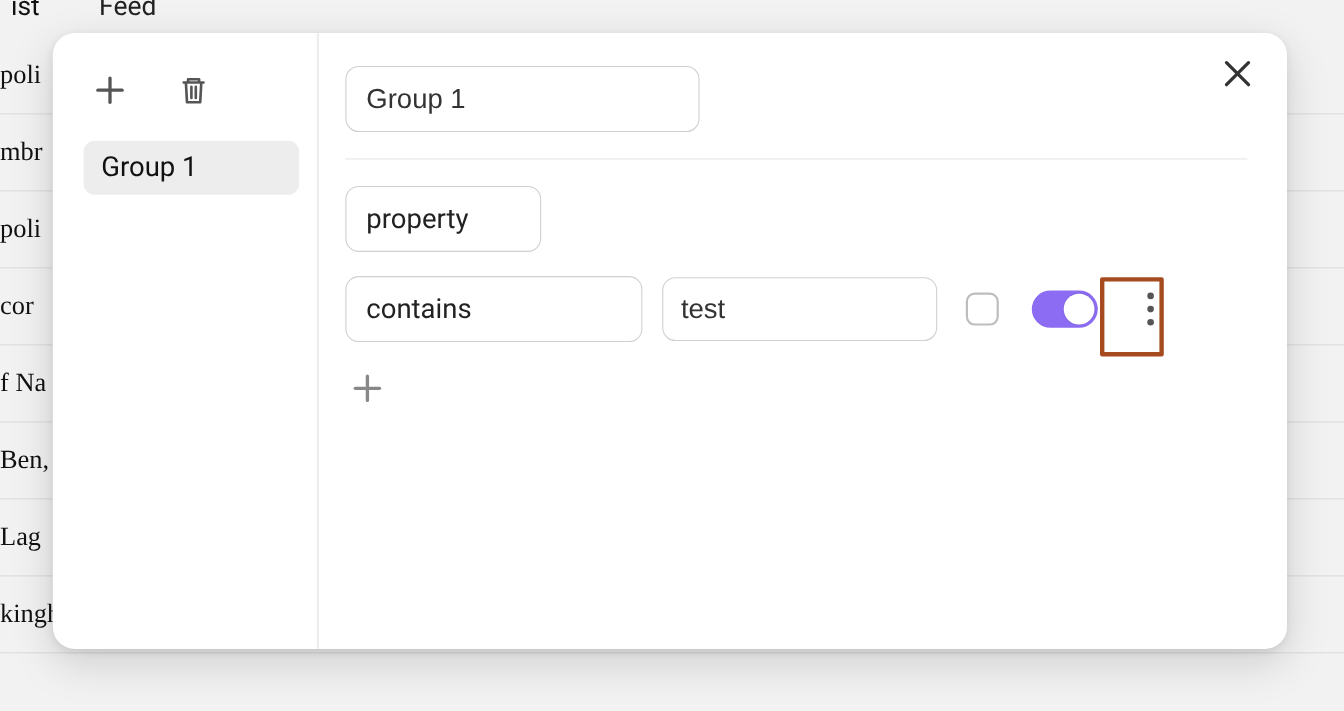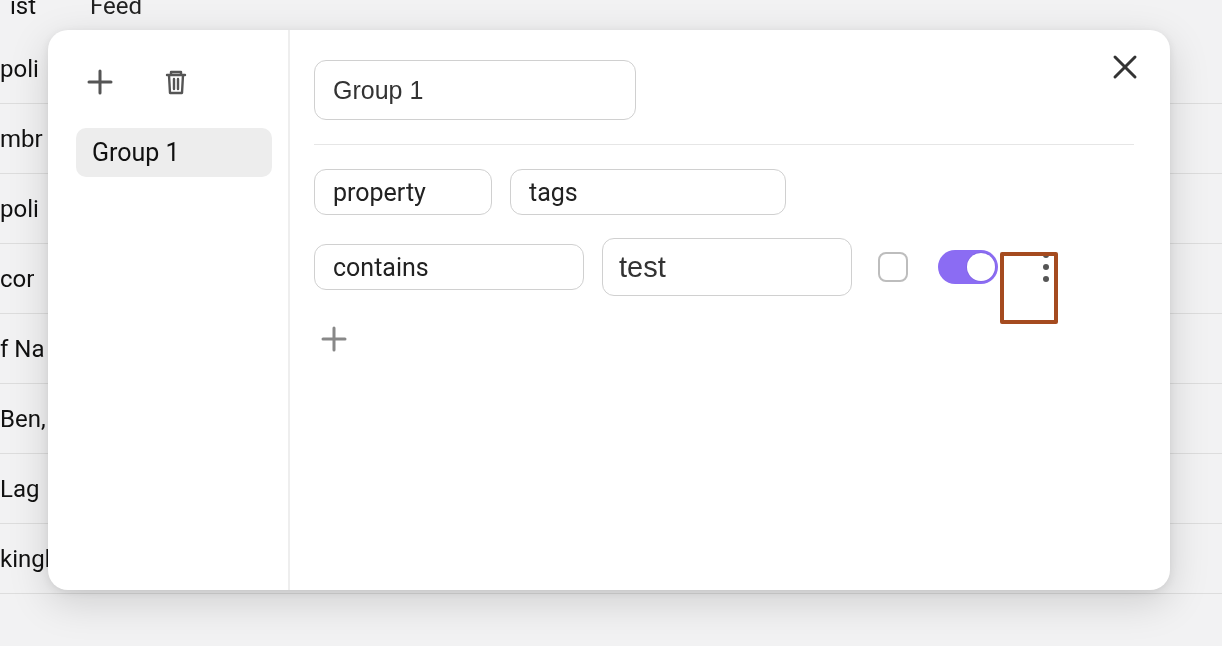--- a/index.html
+++ b/index.html
@@ -6,21 +6,21 @@
   html, body {
     width: 1222px; height: 646px; overflow: hidden;
     font-family: -apple-system, "Segoe UI", Roboto, Arial, sans-serif;
     background: #f2f2f3;
     color: #111;
     font-size: 24px;
   }
   .bg-tab { padding: 2px 14px 6px 10px; color: #222; }
   .bg-tab.active { background: #f2f2f3; border-radius: 8px; color: #111; }
   .bg-list-row { height: 70px; border-bottom: 1px solid #ddd; display: flex; align-items:center; padding-left: 0; }
-  .bg-list-cell { white-space: nowrap; overflow: hidden; }
+  .bg-list-cell { white-space: nowrap; overflow: hidden; font-family: Liberation Serif, serif; }
   .bg { position: absolute; left: 0; top: 0; width: 1222px; }
   .bg-tab-wrap { position: absolute; top: -10px; left: 0; display:flex; gap: 30px; }
 
   
   .modal {
     position: absolute;
     left: 48px; top: 30px;
     width: 1122px; height: 560px;
     background: #fff;
     border-radius: 20px;
@@ -49,31 +49,31 @@
 
   .main-col { flex:1; padding: 30px 36px 24px 24px; }
   .g-title-input {
     width: 322px; height: 60px; border: 1px solid #d0d0d0; border-radius: 12px;
     padding: 0 18px; font-size: 25px; color:#333;
     outline: none; background:#fff;
   }
   .hr { height:1px; background:#e6e6e6; margin: 24px 0 24px 0; }
   .row { display:flex; gap:18px; align-items:center; margin-bottom: 18px; }
   .pill {
-    height: 46px; border:1px solid #d0d0d0; border-radius: 12px;
+    height: 60px; border:1px solid #d0d0d0; border-radius: 12px;
     background:#fff; padding: 0 18px; display:flex; align-items:center;
     font-size: 25px; color:#222; cursor:pointer;
   }
   .pill.sel-property { width: 178px; }
   .pill.sel-list     { width: 188px; }
   .pill.sel-col      { width: 276px; }
   .pill.sel-op       { width: 270px; align-items: center; }
   .text-input {
     width: 250px; height: 58px; border:1px solid #d0d0d0; border-radius: 12px;
-    padding: 0 16px; font-size: 29px; color:#333; outline:none;
+    padding: 0 16px; font-size: 25px; color:#333; outline:none;
   }
   .chk {
     width: 30px; height: 30px; border: 2px solid #bdbdbd; border-radius: 8px;
     background:#fff; cursor:pointer; margin-left:8px;
   }
   .toggle {
     width: 60px; height: 34px; border-radius: 17px; background:#8b6cf3;
     position: relative; cursor:pointer; margin-left:12px;
   }
   .toggle .knob {
@@ -163,23 +163,20 @@
   </div>
 
   <div class="main-col">
     <input class="g-title-input" value="Group 1" style="">
     <div class="hr"></div>
 
     <div class="row">
       <div class="pill sel-property">
         <span>property</span>
       </div>
-      <div class="pill sel-col">
-        <span>tags</span>
-      </div>
     </div>
 
     <div class="row">
       <div class="pill sel-op">
         <span>contains</span>
       </div>
       <input class="text-input" value="test" style="">
       <div class="chk"></div>
       <div class="toggle">
         <div class="knob"></div>

